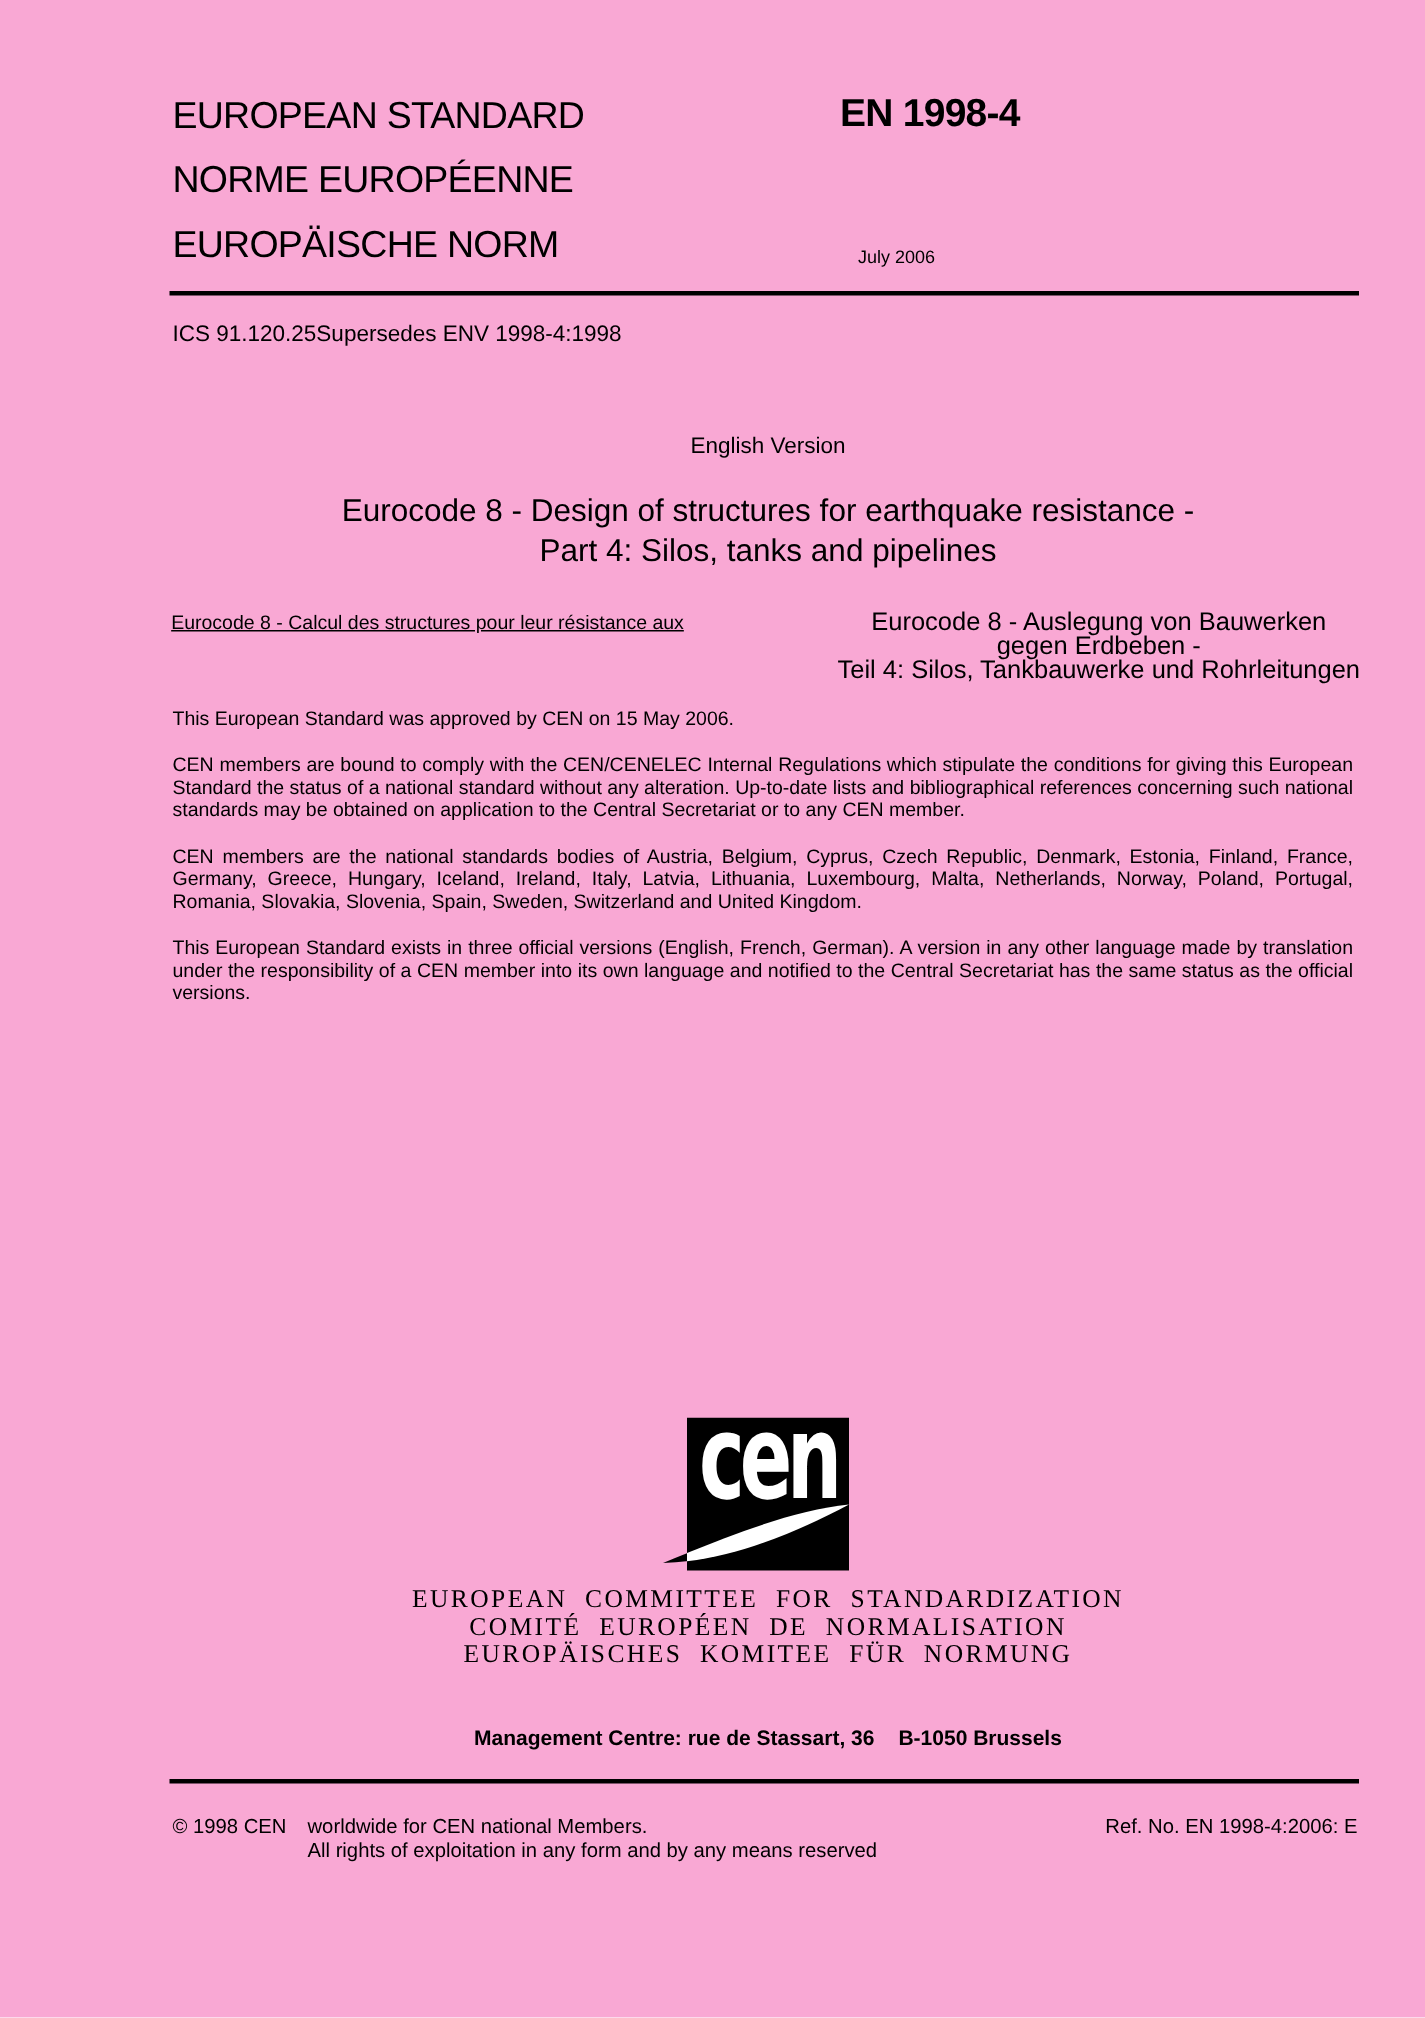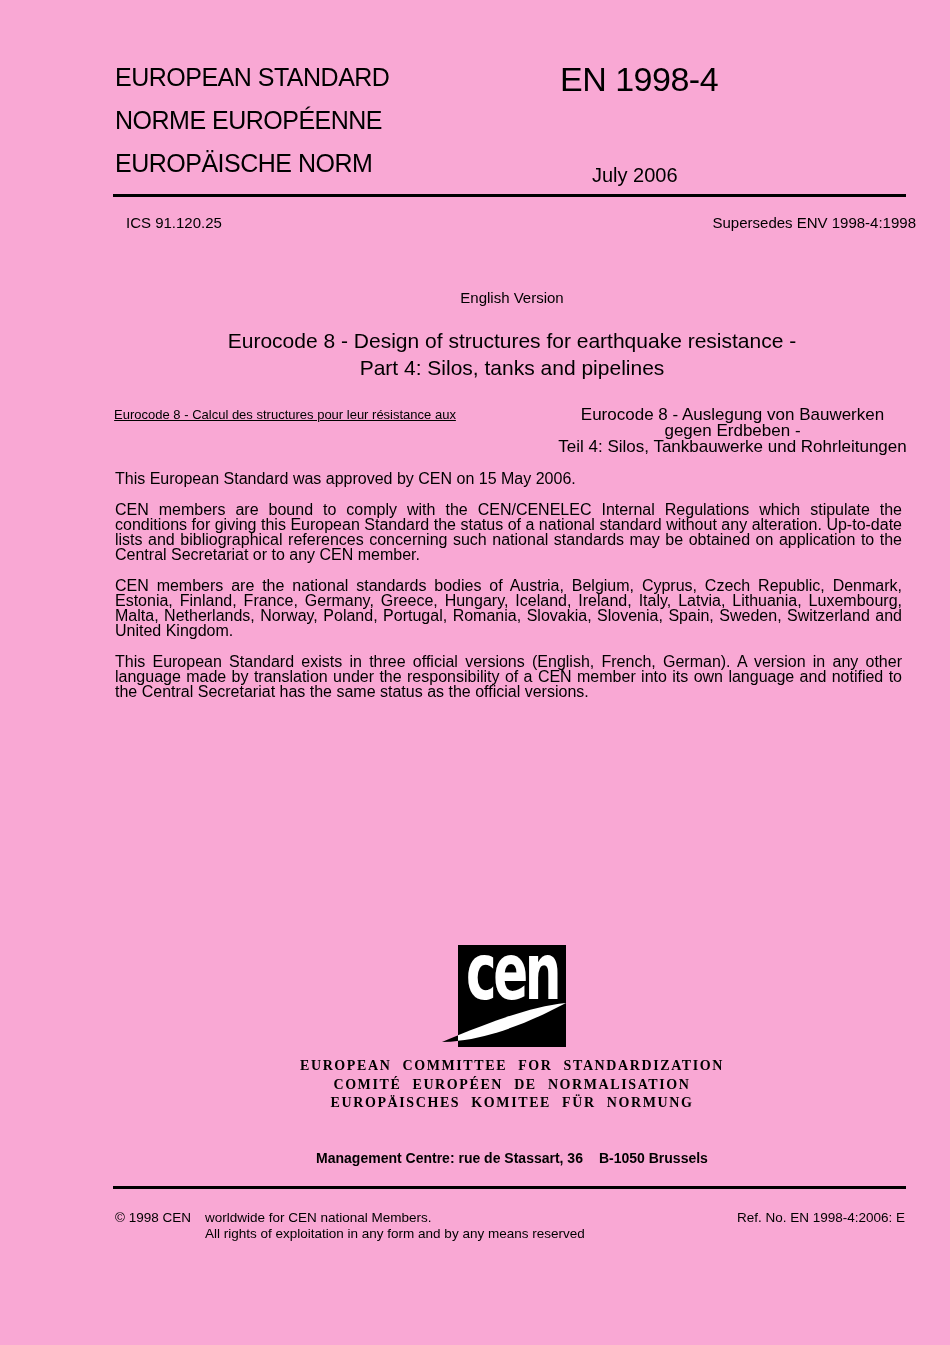--- a/index.html
+++ b/index.html
@@ -7,43 +7,43 @@
     position:relative;
     width:950px;height:1345px;
     background:#f9a8d4;color:#000;
     font-family:"Liberation Sans", sans-serif;
     overflow:hidden;
   }
   .abs{position:absolute;}
 
   
   .std-names{left:115px;top:56px;font-size:25px;line-height:43px;letter-spacing:-0.5px;white-space:nowrap;}
-  .std-number{left:560px;top:60px;font-size:34px;font-weight:normal;letter-spacing:-0.5px;}
-  .std-date{left:592px;top:164px;font-size:20px;}
+  .std-number{left:560px;top:60px;font-size:26px;font-weight:bold;letter-spacing:-0.5px;}
+  .std-date{left:572px;top:164px;font-size:12px;}
   .rule{left:113px;width:793px;height:3px;background:#000;}
   .rule-top{top:194px;}
   .rule-bottom{top:1186px;}
-  .ics-row{left:126px;top:214px;width:790px;display:flex;justify-content:space-between;font-size:15px;}
+  .ics-row{left:115px;top:214px;width:790px;display:flex;justify-content:flex-start;font-size:15px;}
 
   
   .english-version{left:115px;top:289px;width:794px;text-align:center;font-size:15px;}
   .main-title{left:45px;top:327px;width:934px;text-align:center;font-size:21px;line-height:27px;}
   .subtitle-fr{left:110px;top:407px;width:350px;text-align:center;font-size:13px;line-height:16px;text-decoration:underline;}
   .subtitle-de{left:555px;top:407px;width:355px;text-align:center;font-size:17px;line-height:16px;}
 
   
-  .body-text{left:115px;top:471px;width:787px;font-size:16px;line-height:15px;}
+  .body-text{left:115px;top:471px;width:787px;font-size:13px;line-height:15px;}
   .body-text p{margin:0 0 16px 0;text-align:justify;}
   .body-text p.no-just{text-align:left;}
 
   
   .cen-logo{left:438px;top:945px;width:130px;height:110px;}
   .committee{left:117px;top:1057px;width:790px;text-align:center;
-    font-family:"Liberation Serif", serif;font-size:14px;line-height:18.5px;
-    letter-spacing:1.6px;word-spacing:6px;white-space:nowrap;font-weight:bold;}
+    font-family:"Liberation Serif", serif;font-size:17px;line-height:18.5px;
+    letter-spacing:1.6px;word-spacing:6px;white-space:nowrap;}
   .address{left:117px;top:1150px;width:790px;text-align:center;font-size:14px;font-weight:bold;}
   .address .gap{display:inline-block;width:16px;}
 
   
   .footer{left:115px;top:1210px;width:790px;font-size:13.5px;line-height:16px;}
   .footer .copyright{position:absolute;left:0;top:0;}
   .footer .rights{position:absolute;left:90px;top:0;}
   .footer .ref{position:absolute;right:0;top:0;}
 </style>
 </head>

